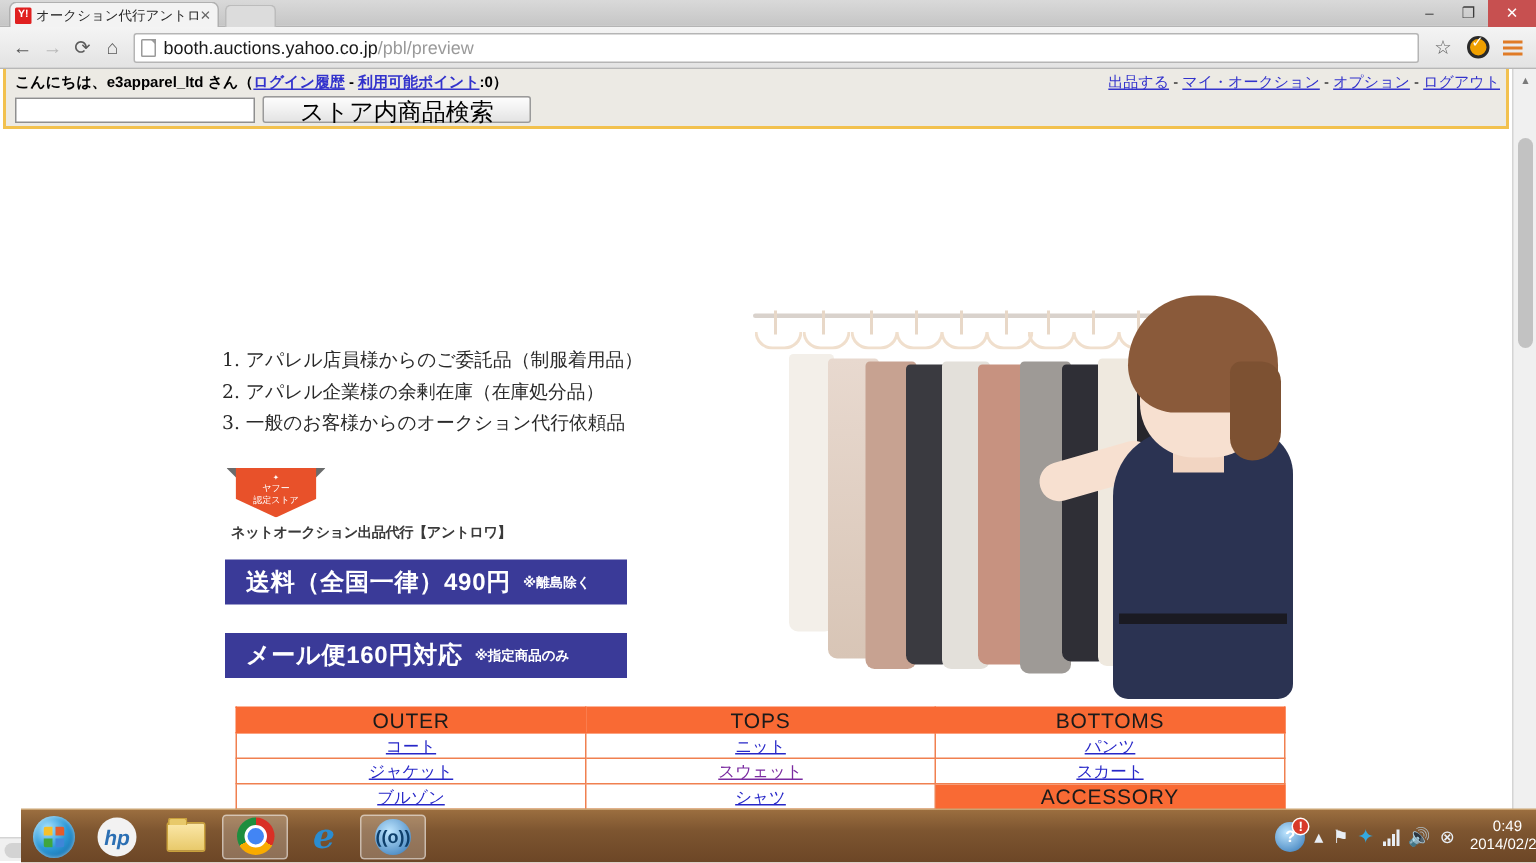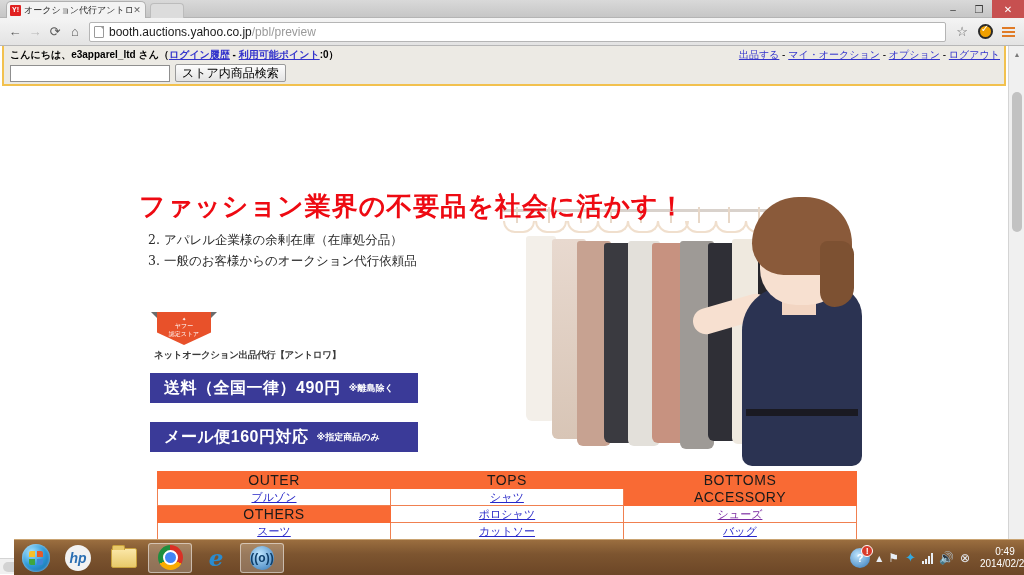--- a/index.html
+++ b/index.html
@@ -154,21 +154,21 @@
     width: 160px; height: 17px;
     border: 1px solid #8f8f8f;
     background: #fff;
     font-size: 11px;
     padding: 0 3px;
   }
   .ybtn {
     height: 18px;
     background: linear-gradient(#fdfdfd, #e4e4e4);
     border: 1px solid #9a9a9a; border-radius: 2px;
-    font-size: 12px; padding: 0 6px; cursor: pointer;
+    font-size: 16px; padding: 0 24px; cursor: pointer;
     font-family: "Liberation Sans", sans-serif;
   }
 
   
   .content {
     position: relative;
     width: 1004px;
     margin: 0 2px;
     background: #fff;
     height: 474px;
@@ -561,23 +561,23 @@
           <div class="garment" style="left:276px;top:60px;width:28px;height:185px;background:#26262c"></div>
           <div class="woman-arm"></div>
           <div class="woman-body"></div>
           <div class="woman-belt"></div>
           <div class="woman-neck"></div>
           <div class="woman-head"></div>
           <div class="woman-hair"></div>
           <div class="woman-hair2"></div>
         </div>
 
-        <div class="headline">ファッション業界の不要品を社会に活かす！</div>
 
         <div class="bullets">
+          <div>1. アパレル店員様からのご委託品（制服着用品）</div>
           <div>2. アパレル企業様の余剰在庫（在庫処分品）</div>
           <div>3. 一般のお客様からのオークション代行依頼品</div>
         </div>
 
         <div class="logo-wrap">
           <div class="logo-row">
             <div class="badge">
               <span class="tab-l"></span>
               <span class="tab-r"></span>
               <span class="ribbon"></span>
@@ -600,20 +600,30 @@
           <span class="rb-note">※指定商品のみ</span>
         </div>
       </div>
 
       <table class="cat-table">
         <tbody>
             <tr>
               <td class="hdr">OUTER</td>
               <td class="hdr">TOPS</td>
               <td class="hdr">BOTTOMS</td>
+            </tr>
+            <tr>
+              <td><a>コート</a></td>
+              <td><a>ニット</a></td>
+              <td><a>パンツ</a></td>
+            </tr>
+            <tr>
+              <td><a>ジャケット</a></td>
+              <td><a class="visited">スウェット</a></td>
+              <td><a>スカート</a></td>
             </tr>
             <tr>
               <td><a>ブルゾン</a></td>
               <td><a>シャツ</a></td>
               <td class="hdr">ACCESSORY</td>
             </tr>
             <tr>
               <td class="hdr">OTHERS</td>
               <td><a>ポロシャツ</a></td>
               <td><a class="visited">シューズ</a></td>

